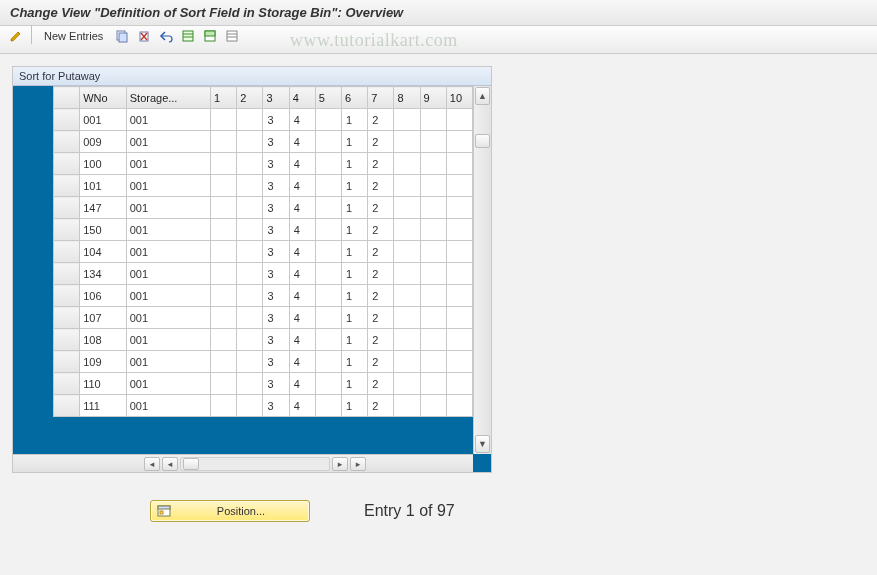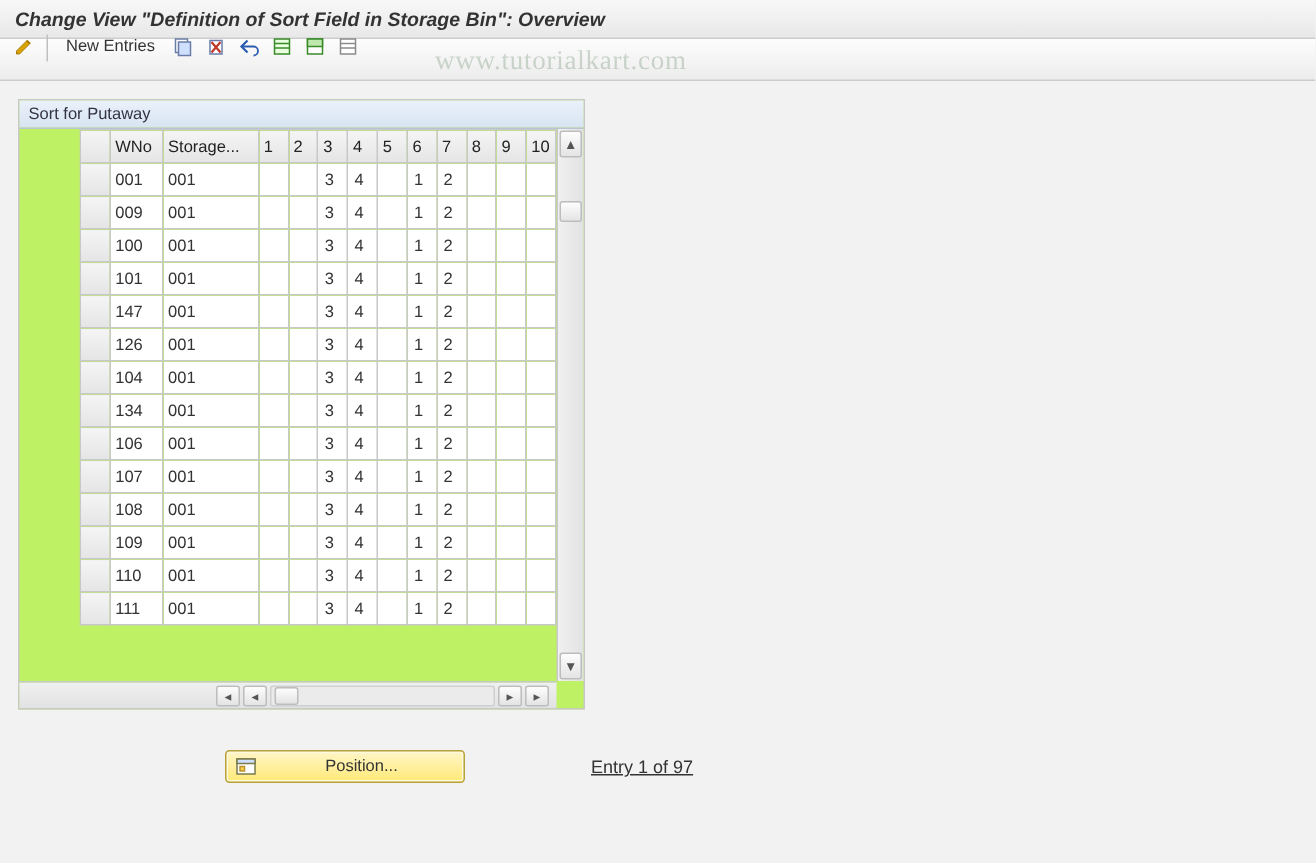--- a/index.html
+++ b/index.html
@@ -20,22 +20,22 @@
       font-weight: bold;
       font-style: italic;
       font-size: 13px;
       color: #333;
     }
     .toolbar {
       height: 28px;
       background: linear-gradient(#fdfdfd, #ececec);
       border-bottom: 1px solid #ccc;
       display: flex;
-      align-items: flex-end;
-      padding: 12px 6px;
+      align-items: flex-start;
+      padding: 0 6px;
       gap: 2px;
       position: relative;
     }
     .toolbar .sep {
       width: 1px;
       height: 18px;
       background: #bfbfbf;
       margin: 0 3px;
     }
     .tb-btn {
@@ -61,22 +61,22 @@
       left: 290px;
       top: 4px;
       font-size: 18px;
       color: rgba(120,150,120,0.35);
       font-family: Georgia, serif;
       letter-spacing: 0.5px;
       pointer-events: none;
     }
     .panel-wrap {
       margin: 12px;
-      width: 378px;
-      background: #bef264;
+      width: 480px;
+      background: #0369a1;
       border: 1px solid #c8c8c8;
     }
     .panel-title {
       background: linear-gradient(#eaf1fa, #d8e4f2);
       border-bottom: 1px solid #b8c4d2;
       padding: 3px 6px;
       font-size: 11px;
       color: #334;
     }
     .grid-area {
@@ -177,24 +177,23 @@
       border-radius: 3px;
       display:flex;
       align-items:center;
       cursor:pointer;
       padding:3px 6px;
       gap:8px;
       box-shadow: inset 0 0 0 1px #fff9e0;
     }
     .pos-btn .lbl { flex:1; text-align:center; font-size:11px; color:#333;}
     .entry-txt {
-      margin-left: 84px;
-      font-size: 12px;
+      margin-left: 54px;
+      font-size: 16px;
       color: #333;
-      text-decoration: underline;
     }
     svg { display:block; }
   </style>
 </head>
 <body>
 
 <div class="header">Change View "Definition of Sort Field in Storage Bin": Overview</div>
 
 <div class="toolbar">
   <div class="tb-btn">
@@ -340,21 +339,21 @@
               <td class="col-n">4</td>
               <td class="col-n"></td>
               <td class="col-n">1</td>
               <td class="col-n">2</td>
               <td class="col-n"></td>
               <td class="col-n"></td>
               <td class="col-n"></td>
             </tr>
             <tr>
               <td class="col-sel"></td>
-              <td class="col-wno">126</td>
+              <td class="col-wno">150</td>
               <td class="col-stor">001</td>
               <td class="col-n"></td>
               <td class="col-n"></td>
               <td class="col-n">3</td>
               <td class="col-n">4</td>
               <td class="col-n"></td>
               <td class="col-n">1</td>
               <td class="col-n">2</td>
               <td class="col-n"></td>
               <td class="col-n"></td>

